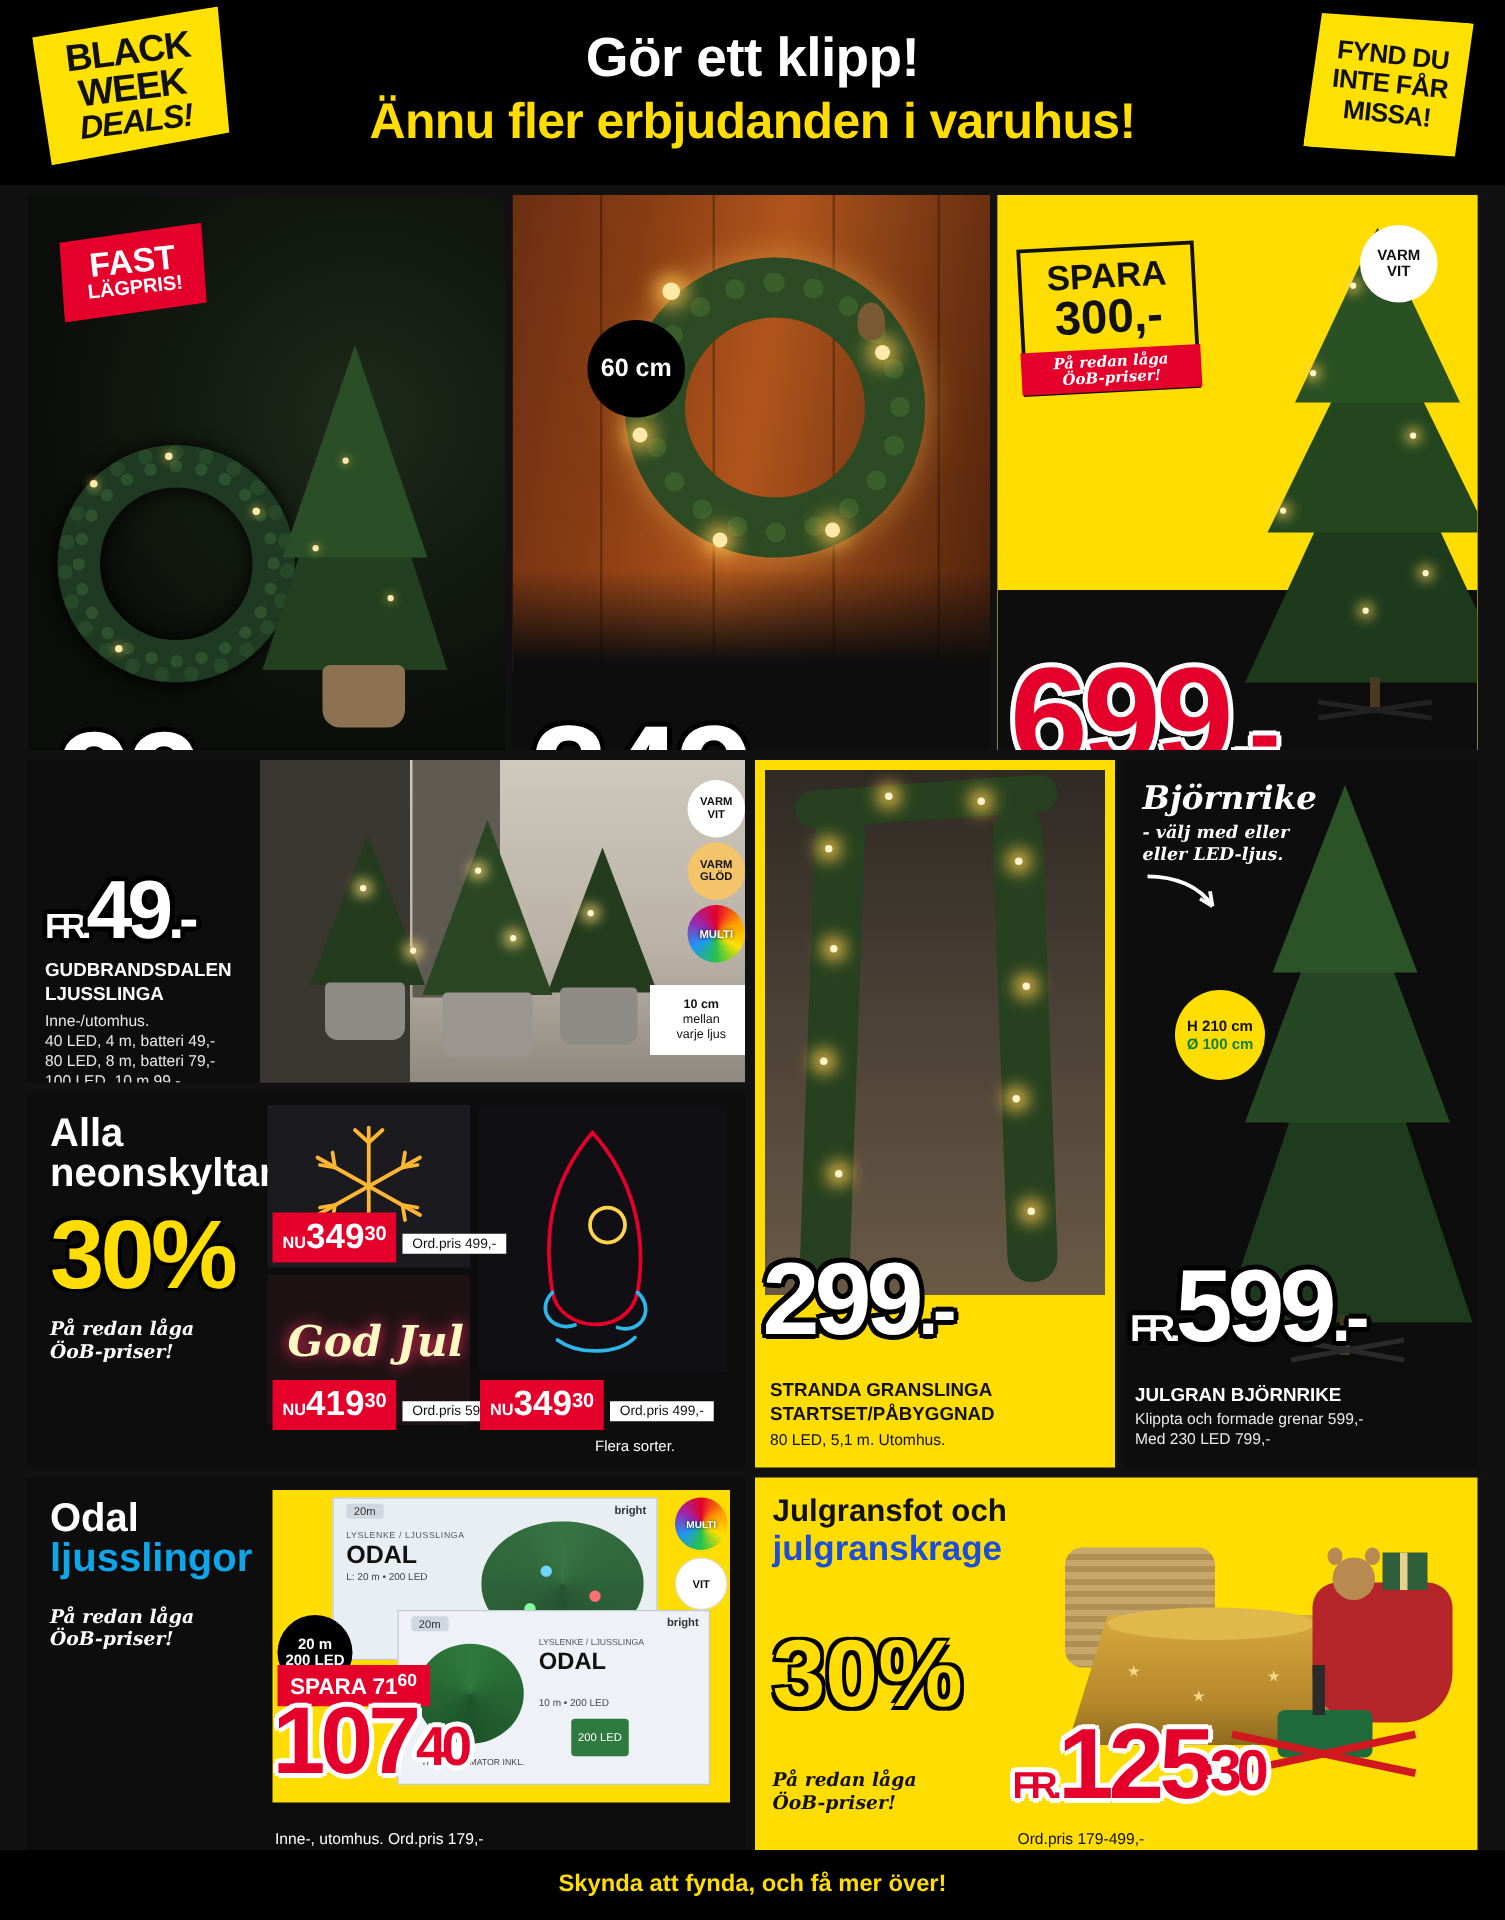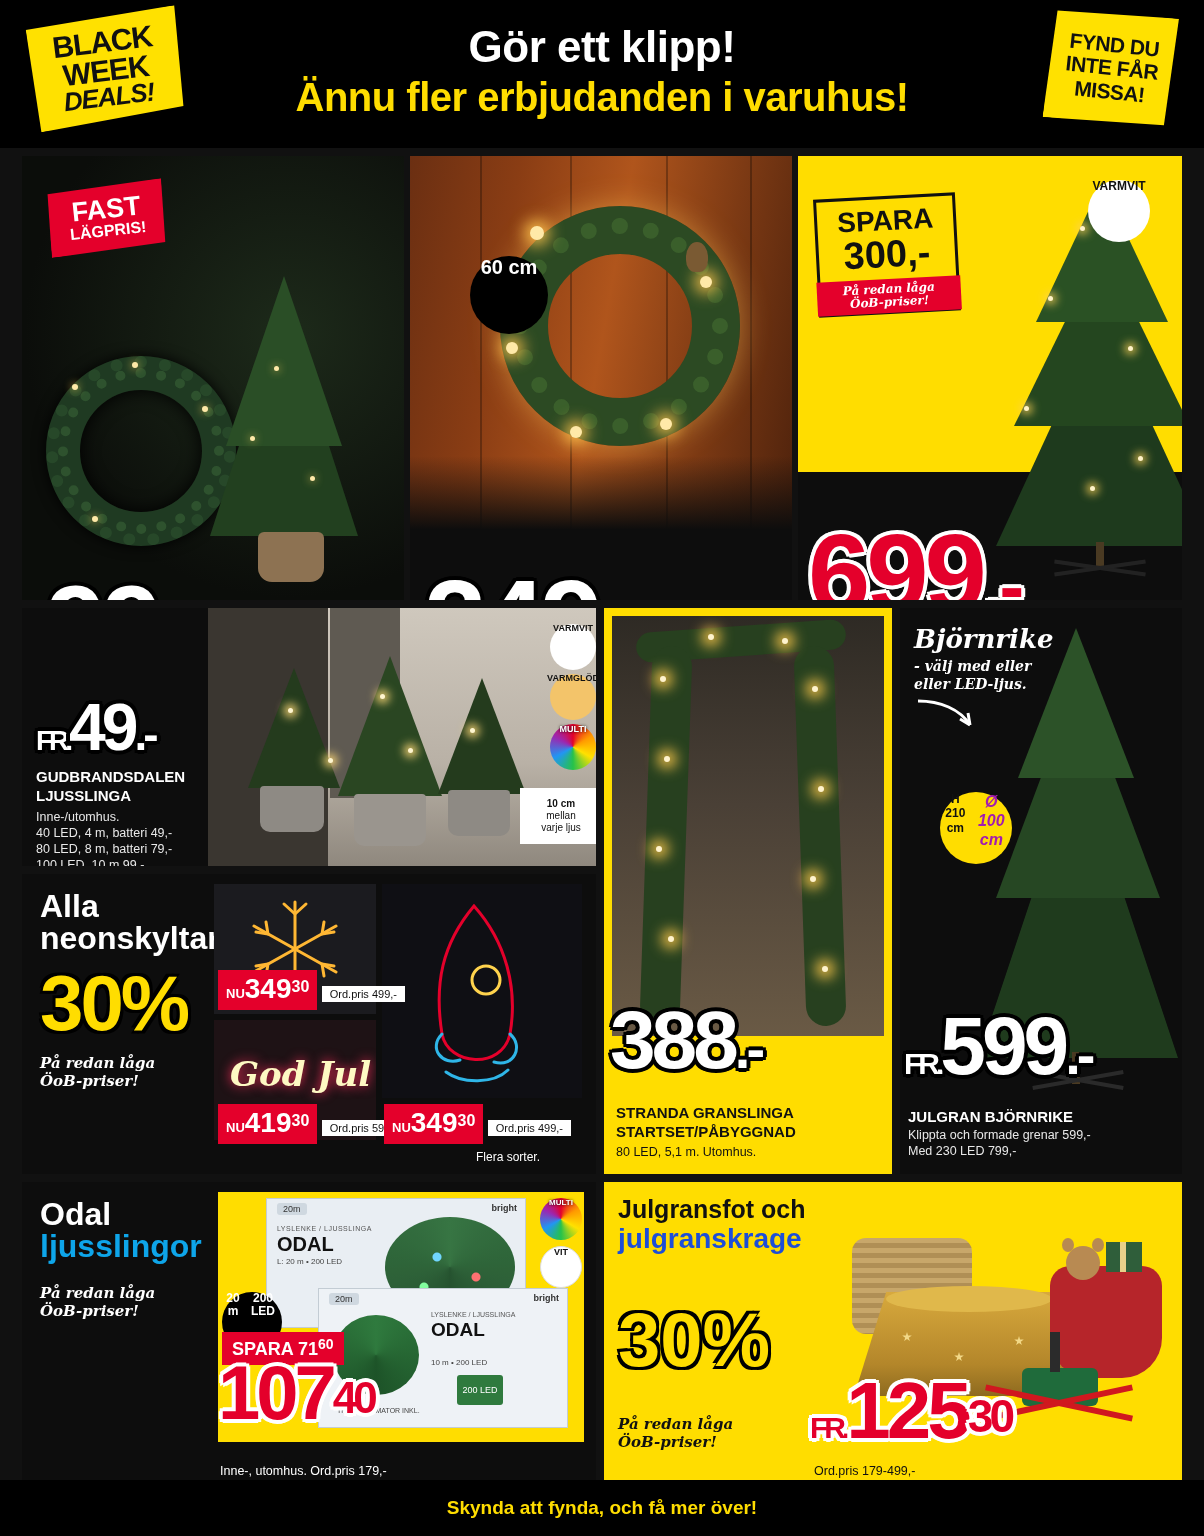--- a/index.html
+++ b/index.html
@@ -79,22 +79,22 @@
   .title-w { color:#fff; font-weight:bold; font-size:15px; line-height:1.25; }
   .desc-w { color:#e8e8e8; font-size:12.5px; line-height:1.3; }
   .title-b { color:#111; font-weight:bold; font-size:15px; line-height:1.25; }
   .desc-b { color:#111; font-size:12.5px; line-height:1.3; }
 
   .handw {
     font-family:"DejaVu Serif", serif; font-style:italic; font-weight:bold;
   }
 
   .round-badge {
-    border-radius:50%; display:flex; 
-    justify-content:center; text-align:center;
+    border-radius:50%; display:flex; flex-direction:column;
+    justify-content:center; align-items:center; text-align:center;
   }
 
   .footer {
     position:absolute; left:0; bottom:0; width:1204px; height:56px;
     background:#000; color:#ffdd00; font-weight:bold; font-size:19px;
     display:flex; align-items:center; justify-content:center;
   }
 
   .nu-tag {
     background:#e4002b; color:#fff; font-weight:bold; padding:3px 8px 5px 8px;
@@ -321,21 +321,21 @@
       <div style="position:absolute; left:56px; top:320px; width:6px; height:6px; border-radius:50%; background:#fff3cd; box-shadow:0 0 14px 6px #ffc94c;"></div>
       <div style="position:absolute; left:200px; top:70px; width:6px; height:6px; border-radius:50%; background:#fff3cd; box-shadow:0 0 14px 6px #ffc94c;"></div>
       <div style="position:absolute; left:206px; top:170px; width:6px; height:6px; border-radius:50%; background:#fff3cd; box-shadow:0 0 14px 6px #ffc94c;"></div>
       <div style="position:absolute; left:198px; top:260px; width:6px; height:6px; border-radius:50%; background:#fff3cd; box-shadow:0 0 14px 6px #ffc94c;"></div>
       <div style="position:absolute; left:210px; top:350px; width:6px; height:6px; border-radius:50%; background:#fff3cd; box-shadow:0 0 14px 6px #ffc94c;"></div>
       <div style="position:absolute; left:96px; top:18px; width:6px; height:6px; border-radius:50%; background:#fff3cd; box-shadow:0 0 14px 6px #ffc94c;"></div>
       <div style="position:absolute; left:170px; top:22px; width:6px; height:6px; border-radius:50%; background:#fff3cd; box-shadow:0 0 14px 6px #ffc94c;"></div>
     </div>
 
     <div style="position:absolute; left:6px; top:398px;">
-      <span class="price-big" style="font-size:82px;">388</span><span class="price-big" style="font-size:56px;">.-</span>
+      <span class="price-big" style="font-size:82px;">299</span><span class="price-big" style="font-size:56px;">.-</span>
     </div>
 
     <div style="position:absolute; left:12px; top:496px; width:272px;">
       <div class="title-b">STRANDA GRANSLINGA</div>
       <div class="title-b">STARTSET/PÅBYGGNAD</div>
       <div class="desc-b" style="margin-top:2px;">80 LED, 5,1 m. Utomhus.</div>
     </div>
   </div>
 
   <div class="panel p-black" style="left:900px; top:608px; width:282px; height:566px;">
@@ -359,21 +359,21 @@
       <div class="handw" style="color:#fff; font-size:14px; line-height:1.25; margin-top:6px;">- välj med eller</div>
       <div class="handw" style="color:#fff; font-size:14px; line-height:1.25;">eller LED-ljus.</div>
       <svg width="70" height="40" style="margin-top:2px;">
         <path d="M4 6 C 26 6, 46 14, 56 30" stroke="#fff" stroke-width="3" fill="none"></path>
         <path d="M56 30 L 46 24 M56 30 L 54 18" stroke="#fff" stroke-width="3" fill="none"></path>
       </svg>
     </div>
 
     <div class="round-badge" style="position:absolute; left:40px; top:184px; width:72px; height:72px; background:#ffdd00;">
       <span style="font-size:12px; font-weight:bold; color:#111; line-height:1.2;">H 210 cm</span>
-      <span style="font-size:16px; font-weight:bold; color:#a21caf; line-height:1.2;font-style:italic;">Ø 100 cm</span>
+      <span style="font-size:12px; font-weight:bold; color:#15803d; line-height:1.2;">Ø 100 cm</span>
     </div>
 
     <div style="position:absolute; left:4px; top:404px;">
       <span class="price-big" style="font-size:30px;">FR.</span><span class="price-big" style="font-size:82px;">599</span><span class="price-big" style="font-size:56px;">.-</span>
     </div>
 
     <div style="position:absolute; left:8px; top:500px; width:272px;">
       <div class="title-w">JULGRAN BJÖRNRIKE</div>
       <div class="desc-w">Klippta och formade grenar 599,-</div>
       <div class="desc-w">Med 230 LED 799,-</div>

